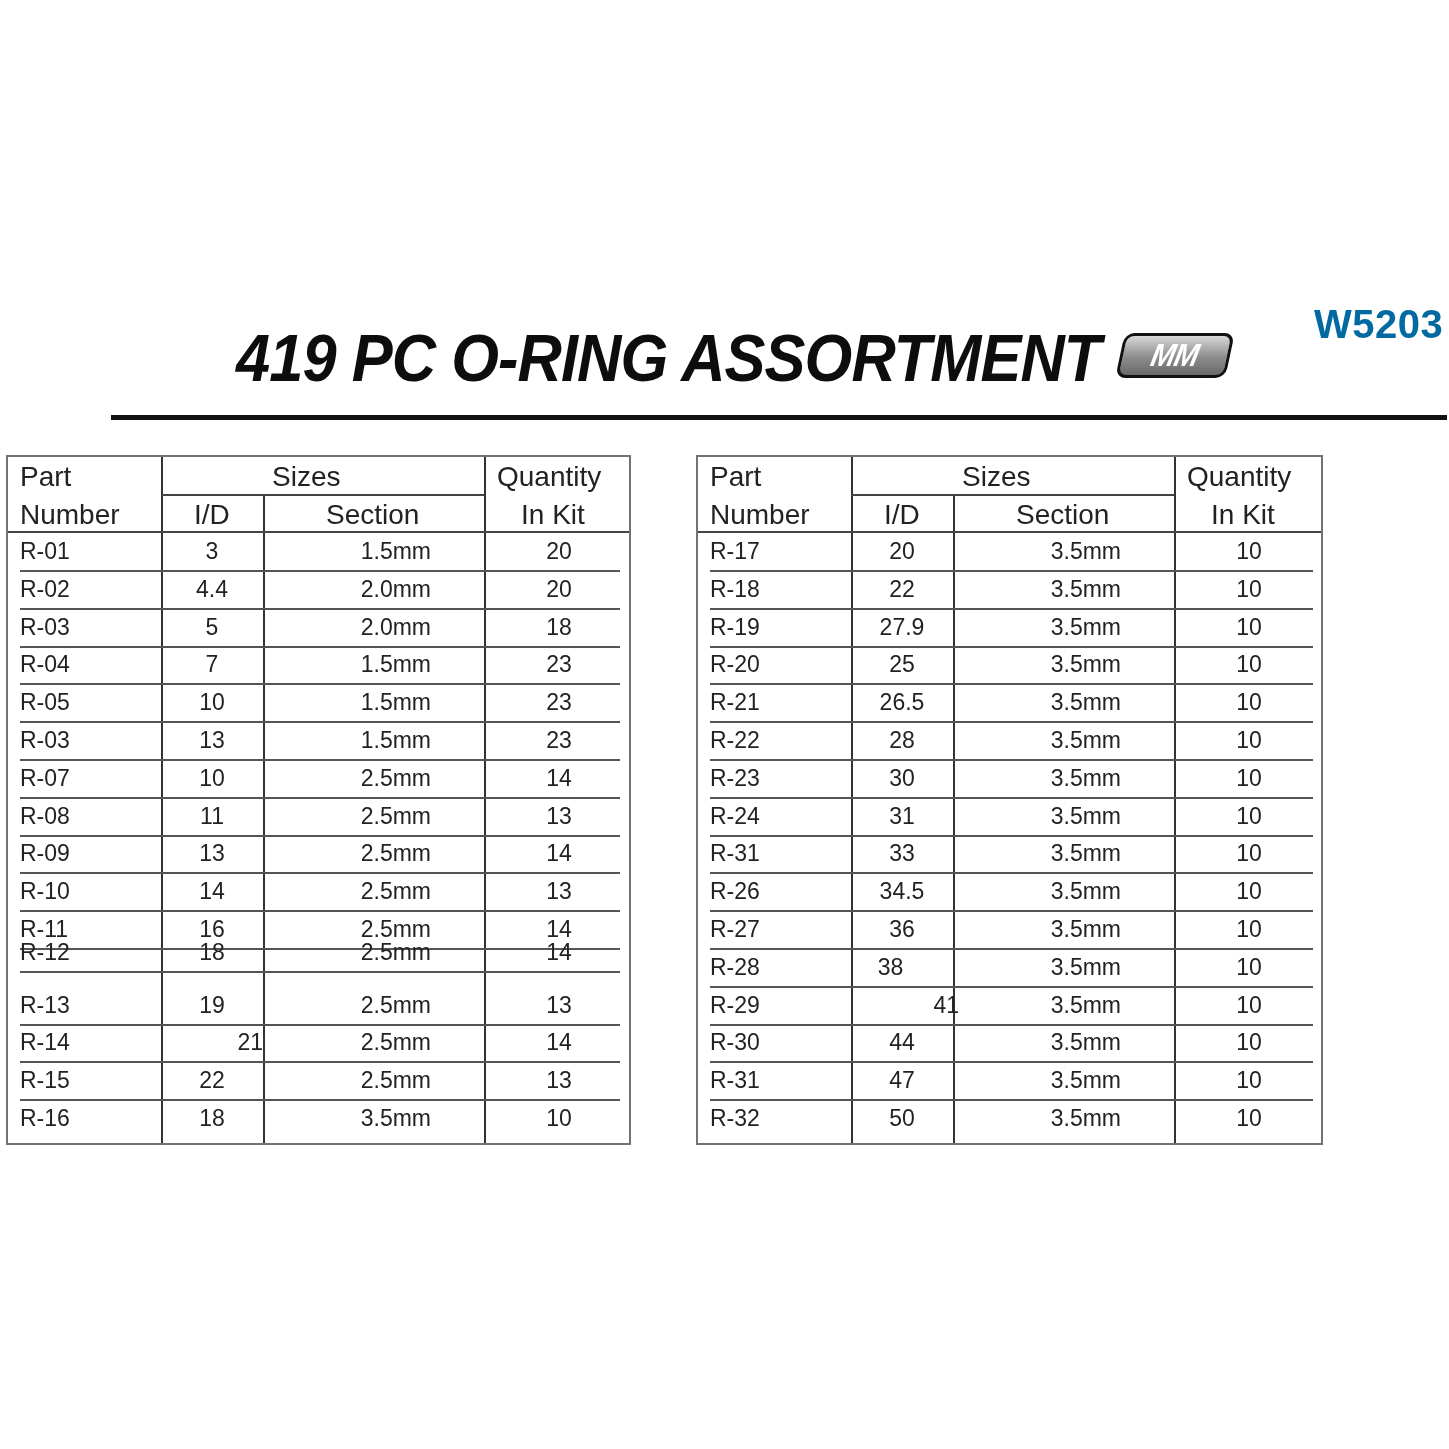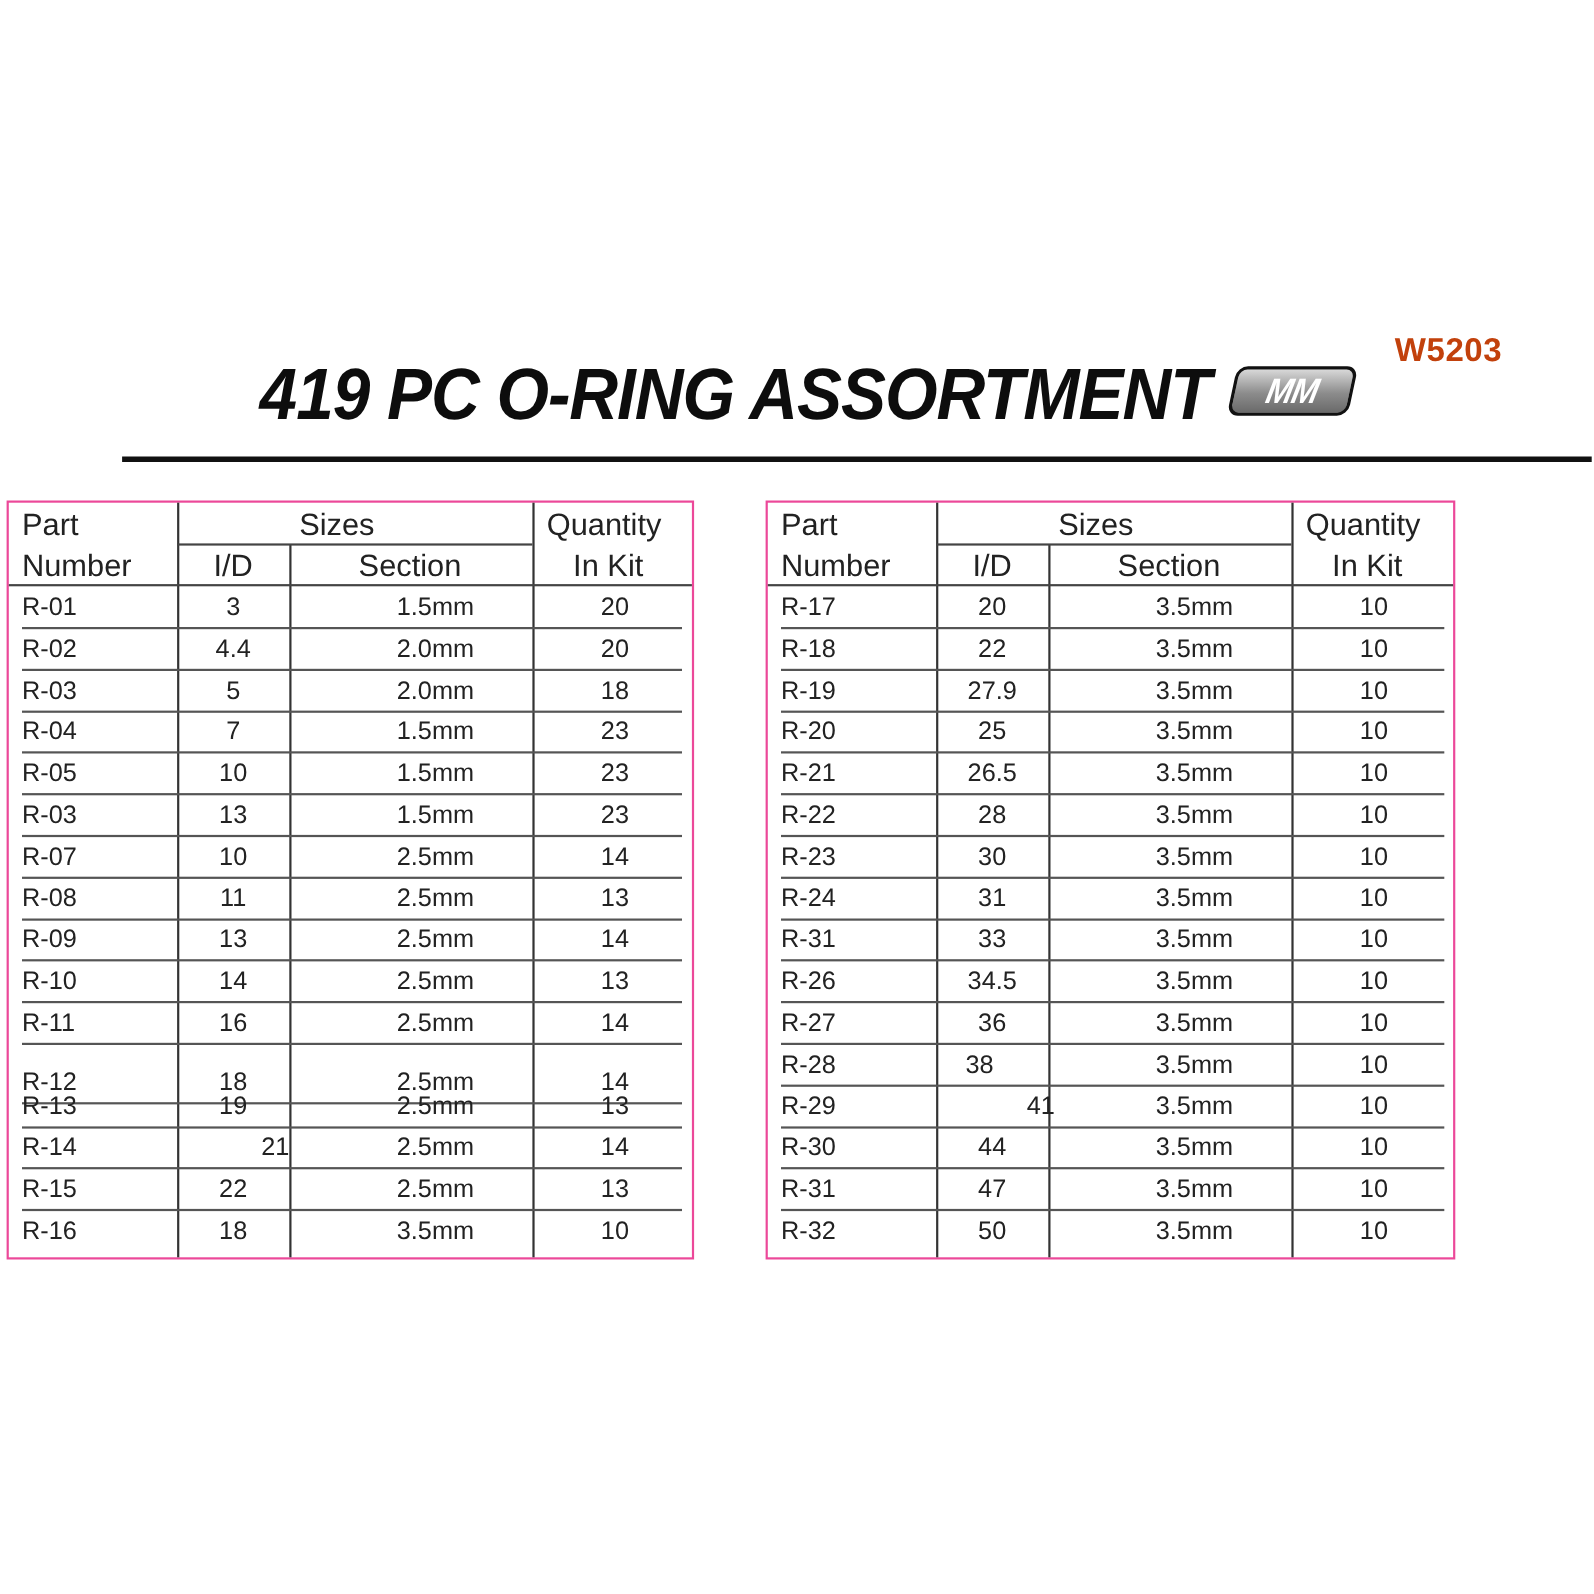--- a/index.html
+++ b/index.html
@@ -1,23 +1,23 @@
 <!DOCTYPE html>
 <html><head>
 <meta charset="utf-8">
 <style>
   html, body { margin:0; padding:0; background:#fff; }
   body { width:1449px; height:1449px; position:relative; overflow:hidden; font-family:"Liberation Sans", sans-serif; color:#222; }
-  .sku { position:absolute; left:1268px; top:302px; font-size:30px; font-weight:bold; color:#c2410c; letter-spacing:0.5px; }
+  .sku { position:absolute; left:1314px; top:302px; font-size:40px; font-weight:bold; color:#0369a1; letter-spacing:0.5px; }
   .title { position:absolute; left:236px; top:318px; font-size:66px; font-weight:bold; font-style:italic; color:#0d0d0d; letter-spacing:-1px; white-space:nowrap; transform:scaleX(0.93); transform-origin:left top; line-height:80px; }
   .badge { position:absolute; left:1120px; top:333px; width:110px; height:45px; border:3px solid #111; border-radius:10px; transform:skewX(-12deg); background:linear-gradient(#d8d8d8, #8c8c8c 55%, #6a6a6a); box-sizing:border-box; display:flex; align-items:center; justify-content:center; }
   .badge span { color:#fff; font-weight:bold; font-style:italic; font-size:32px; letter-spacing:-1px; transform:scaleX(0.9); }
   .rule { position:absolute; left:111px; top:415px; width:1336px; height:5px; background:#111; }
 
-  .tbl { position:absolute; top:455px; border:2px solid #ec4899; box-sizing:border-box; }
+  .tbl { position:absolute; top:455px; border:2px solid #737373; box-sizing:border-box; }
   .tbl.left { left:6px; width:625px; height:690px; }
   .tbl.right { left:696px; width:627px; height:690px; }
   .vline { position:absolute; top:0; bottom:0; width:1.5px; background:#333; }
   .hdr-txt { position:absolute; font-size:28px; color:#222; white-space:nowrap; }
   .hline { position:absolute; height:2px; background:#444; }
   .row { position:absolute; left:0; right:0; height:38px; }
   .cell { position:absolute; font-size:23px; color:#222; top:4px; white-space:nowrap; }
   .row .uline { position:absolute; left:12px; height:2px; background:#555; bottom:0; }
 </style>
 </head>
@@ -115,21 +115,21 @@
           <span class="cell" style="left:476px;width:150px;text-align:center">13</span>
           <div class="uline" style="width: 600px;"></div>
         </div>
         <div class="row" style="top: 455px;">
           <span class="cell" style="left:12px">R-11</span>
           <span class="cell" style="left:153px;width:102px;text-align:center">16</span>
           <span class="cell" style="left:255px;width:168px;text-align:right">2.5mm</span>
           <span class="cell" style="left:476px;width:150px;text-align:center">14</span>
           <div class="uline" style="width: 600px;"></div>
         </div>
-        <div class="row" style="top: 509px; padding-left: 16px;">
+        <div class="row" style="top: 478px; padding-left: 16px;">
           <span class="cell" style="left:12px">R-12</span>
           <span class="cell" style="left:153px;width:102px;text-align:center">18</span>
           <span class="cell" style="left:255px;width:168px;text-align:right">2.5mm</span>
           <span class="cell" style="left:476px;width:150px;text-align:center">14</span>
           <div class="uline" style="width: 600px;"></div>
         </div>
         <div class="row" style="top: 530.6px;">
           <span class="cell" style="left:12px">R-13</span>
           <span class="cell" style="left:153px;width:102px;text-align:center">19</span>
           <span class="cell" style="left:255px;width:168px;text-align:right">2.5mm</span>

